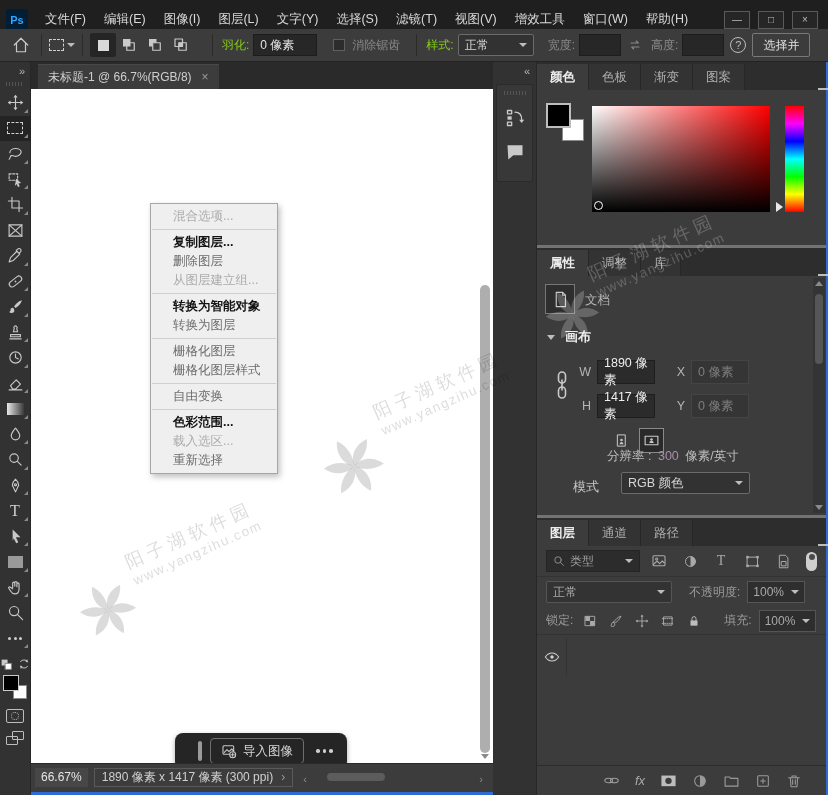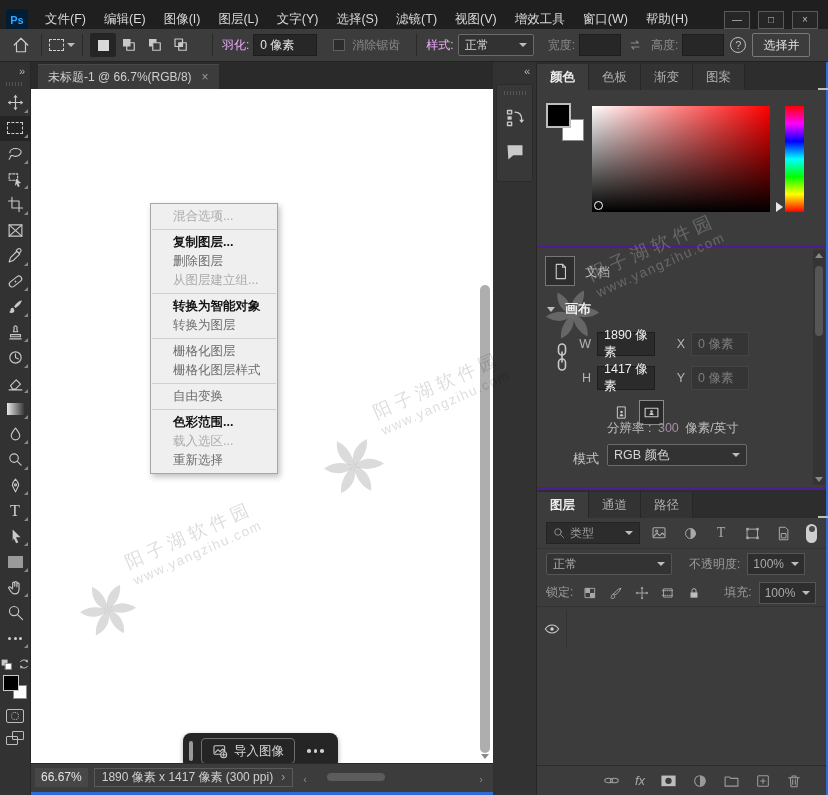--- a/index.html
+++ b/index.html
@@ -17,21 +17,21 @@
   #pslogo{width:22px;height:22px;margin:0 8px 0 6px;background:#001e36;border-radius:3px;color:#31a8ff;font-weight:bold;font-size:11px;display:flex;align-items:center;justify-content:center}
   .menu-item{padding:0 9px;height:29px;display:flex;align-items:center;color:#d9d9d9;font-size:12.5px}
   #win-controls{margin-left:auto;display:flex;gap:8px;padding-right:10px}
   .win-btn{width:26px;height:18px;border:1px solid #5a5a5a;color:#bdbdbd;font-size:10px;display:flex;align-items:center;justify-content:center;background:#262626}
 
   
   #optionsbar{left:0;top:29px;width:828px;height:33px;background:#3c3c3c;border-bottom:1px solid #232323;display:flex;align-items:center}
   .opt-sep{width:1px;height:22px;background:#2a2a2a;margin:0 7px}
   .opt-btn{width:26px;height:24px;display:flex;align-items:center;justify-content:center;border-radius:2px}
   .opt-btn.pressed{background:#252525}
-  .opt-label{color:#f0abfc;margin:0 4px 0 2px;white-space:nowrap}
+  .opt-label{color:#84cc16;margin:0 4px 0 2px;white-space:nowrap}
   .opt-label.dim{color:#8a8a8a}
   .opt-input{background:#272727;border:1px solid #1d1d1d;height:22px;color:#e3e3e3;display:flex;align-items:center;padding:0 6px;min-width:56px}
   .opt-input.dim{color:#777}
   .dd{background:#323232;border:1px solid #6b6b6b;height:22px;display:flex;align-items:center;padding:0 6px;gap:8px;border-radius:2px}
   .caret-d{width:0;height:0;border-left:4px solid transparent;border-right:4px solid transparent;border-top:4px solid #bdbdbd}
   .chk{width:12px;height:12px;border:1px solid #5f5f5f;background:#2c2c2c;margin-right:5px}
   .help-circ{width:16px;height:16px;border:1.4px solid #bdbdbd;border-radius:50%;color:#bdbdbd;display:flex;align-items:center;justify-content:center;font-size:11px;margin:0 6px}
   #select-mask-btn{border:1px solid #787878;height:24px;display:flex;align-items:center;padding:0 10px;color:#e0e0e0;border-radius:2px;white-space:nowrap;overflow:hidden}
 
   
@@ -68,21 +68,21 @@
 
   
   #ctxmenu{position:absolute;left:119px;top:114px;width:128px;background:#efefef;border:1px solid #a6a6a6;box-shadow:2px 3px 6px rgba(0,0,0,.25);padding:3px 0;font-size:12.5px}
   .cm-item{height:19px;line-height:19px;padding-left:22px;white-space:nowrap}
   .cm-item.emphasis{color:#141414;font-weight:bold}
   .cm-item.normal{color:#6d6d6d}
   .cm-item.disabled{color:#ababab}
   .cm-sep{height:1px;background:#cfcfcf;margin:3px 1px}
 
   
-  #importbar{position:absolute;left:152px;top:644px;height:36px;background:#252525;border-radius:8px;display:flex;align-items:center;padding:0 10px 0 6px;gap:8px;box-shadow:0 2px 5px rgba(0,0,0,.35)}
+  #importbar{position:absolute;left:144px;top:644px;height:36px;background:#252525;border-radius:8px;display:flex;align-items:center;padding:0 10px 0 23px;gap:8px;box-shadow:0 2px 5px rgba(0,0,0,.35)}
   #importbar .grip{width:4px;height:20px;background:#9a9a9a;border-radius:2px}
   #import-btn{border:1px solid #6e6e6e;border-radius:4px;height:26px;display:flex;align-items:center;gap:6px;padding:0 10px;color:#d6d6d6;font-size:12.5px}
   #import-more{display:flex;gap:3px;padding:0 4px}
   #import-more i{width:3.5px;height:3.5px;border-radius:50%;background:#cfcfcf}
 
   
   #statusbar{left:31px;top:763px;width:462px;height:27px;background:#3c3c3c;display:flex;align-items:center;border-top:1px solid #2a2a2a}
   #status-zoom{background:#474747;height:19px;display:flex;align-items:center;padding:0 6px;margin-left:4px;color:#e6e6e6}
   #status-info{border:1px solid #5a5a5a;height:19px;display:flex;align-items:center;padding:0 7px;margin-left:6px;gap:8px;color:#cfcfcf}
   #h-scroll{flex:1;height:100%;position:relative;margin:0 6px}
@@ -90,21 +90,21 @@
   .h-arrow{position:absolute;top:9px;color:#8a8a8a;font-size:11px}
 
   
   #dock{left:493px;top:62px;width:44px;height:733px;background:#323232;border-right:1px solid #272727}
   #dock .collapse{height:18px;display:flex;align-items:center;justify-content:flex-end;padding-right:8px;color:#b5b5b5;font-size:11px;letter-spacing:-2px}
   #dock-group{margin:4px 3px;background:#383838;border:1px solid #2b2b2b;border-radius:2px;padding:4px 0 10px}
   #dock-group .grip{width:22px;height:4px;margin:2px auto 8px;background:repeating-linear-gradient(90deg,#555 0 1px,transparent 1px 3px)}
   .dock-btn{width:30px;height:30px;margin:4px auto;display:flex;align-items:center;justify-content:center}
 
   
-  #panels{left:537px;top:62px;width:289px;height:733px;background:#4c1d95;display:flex;flex-direction:column}
+  #panels{left:537px;top:62px;width:289px;height:733px;background:#737373;display:flex;flex-direction:column}
   .panel-tabs{height:28px;background:#2d2d2d;display:flex;align-items:flex-end}
   .ptab{height:26px;display:flex;align-items:center;padding:0 13px;color:#b0b0b0;background:#333;border-right:1px solid #272727;font-size:12.5px}
   .ptab.active{background:#3c3c3c;color:#ececec;font-weight:bold}
   .ptab-menu{margin-left:auto;margin-right:8px;margin-bottom:6px}
   .hamb{width:14px;height:10px;border-top:2px solid #bdbdbd;border-bottom:2px solid #bdbdbd;position:relative}
   .hamb:after{content:"";position:absolute;left:0;top:2px;width:14px;height:2px;background:#bdbdbd}
   .panel-body{background:#3c3c3c;position:relative}
 
   
   #color-body{height:155px}
@@ -126,21 +126,21 @@
   .prow{position:absolute;display:flex;align-items:center;gap:6px}
   .plabel{color:#b5b5b5;width:12px;text-align:right}
   .pinput{background:#2b2b2b;border:1px solid #1e1e1e;height:24px;width:58px;display:flex;align-items:center;padding:0 6px;color:#eee}
   .pinput.dim{background:#353535;border-color:#444;color:#7d7d7d}
   #chain8{position:absolute;left:18px;top:94px}
   .orient-btn{width:25px;height:25px;display:flex;align-items:center;justify-content:center;border:1px solid transparent}
   .orient-btn.on{background:#2a2a2a;border-color:#8a8a8a}
   #prop-res{position:absolute;left:70px;top:172px;color:#bdbdbd}
   #prop-res .val{color:#a78fa8;margin:16px 3px}
   #prop-mode-label{position:absolute;left:36px;top:202px;color:#c9c9c9;font-size:13px}
-  #prop-mode-dd{position:absolute;left:70px;top:196px;width:140px}
+  #prop-mode-dd{position:absolute;left:84px;top:196px;width:129px}
   .vscroll{position:absolute;right:1px;top:2px;bottom:2px;width:12px;background:#343434;display:flex;flex-direction:column;align-items:center;justify-content:space-between;padding:3px 0}
   .vscroll .thumb{position:absolute;top:16px;left:2px;width:8px;height:70px;background:#565656;border-radius:4px}
   .tri-u{width:0;height:0;border-left:4px solid transparent;border-right:4px solid transparent;border-bottom:5px solid #8a8a8a}
   .tri-d{width:0;height:0;border-left:4px solid transparent;border-right:4px solid transparent;border-top:5px solid #8a8a8a}
 
   
   #layers-wrap{flex:1;display:flex;flex-direction:column;margin-top:3px}
   #layers-body{flex:1;display:flex;flex-direction:column;position:relative}
   .lrow{display:flex;align-items:center;padding:0 9px;gap:7px}
   #l-filter{height:31px;border-bottom:1px solid #333}
@@ -551,20 +551,26 @@
         </div>
         <div id="cp-field">
           <span id="cp-picker"></span>
         </div>
         <div id="cp-hue"></div>
         <span id="cp-hue-slider"></span>
       </div>
     </div>
 
     <div style="margin-top:3px">
+      <div class="panel-tabs">
+        <div class="ptab active">属性</div>
+        <div class="ptab">调整</div>
+        <div class="ptab">库</div>
+        <div class="ptab-menu"><span class="hamb"></span></div>
+      </div>
       <div class="panel-body" id="props-body">
         <div id="prop-doc-btn">
           <svg class="ic" width="17" height="17" viewBox="0 0 24 24">
               <path d="M6 2h9l4 4v16H6z"></path>
               <path d="M15 2v4h4"></path>
             </svg>
         </div>
         <div id="prop-doc-label">文档</div>
         <div id="prop-sec">
           <span class="chev"></span>

